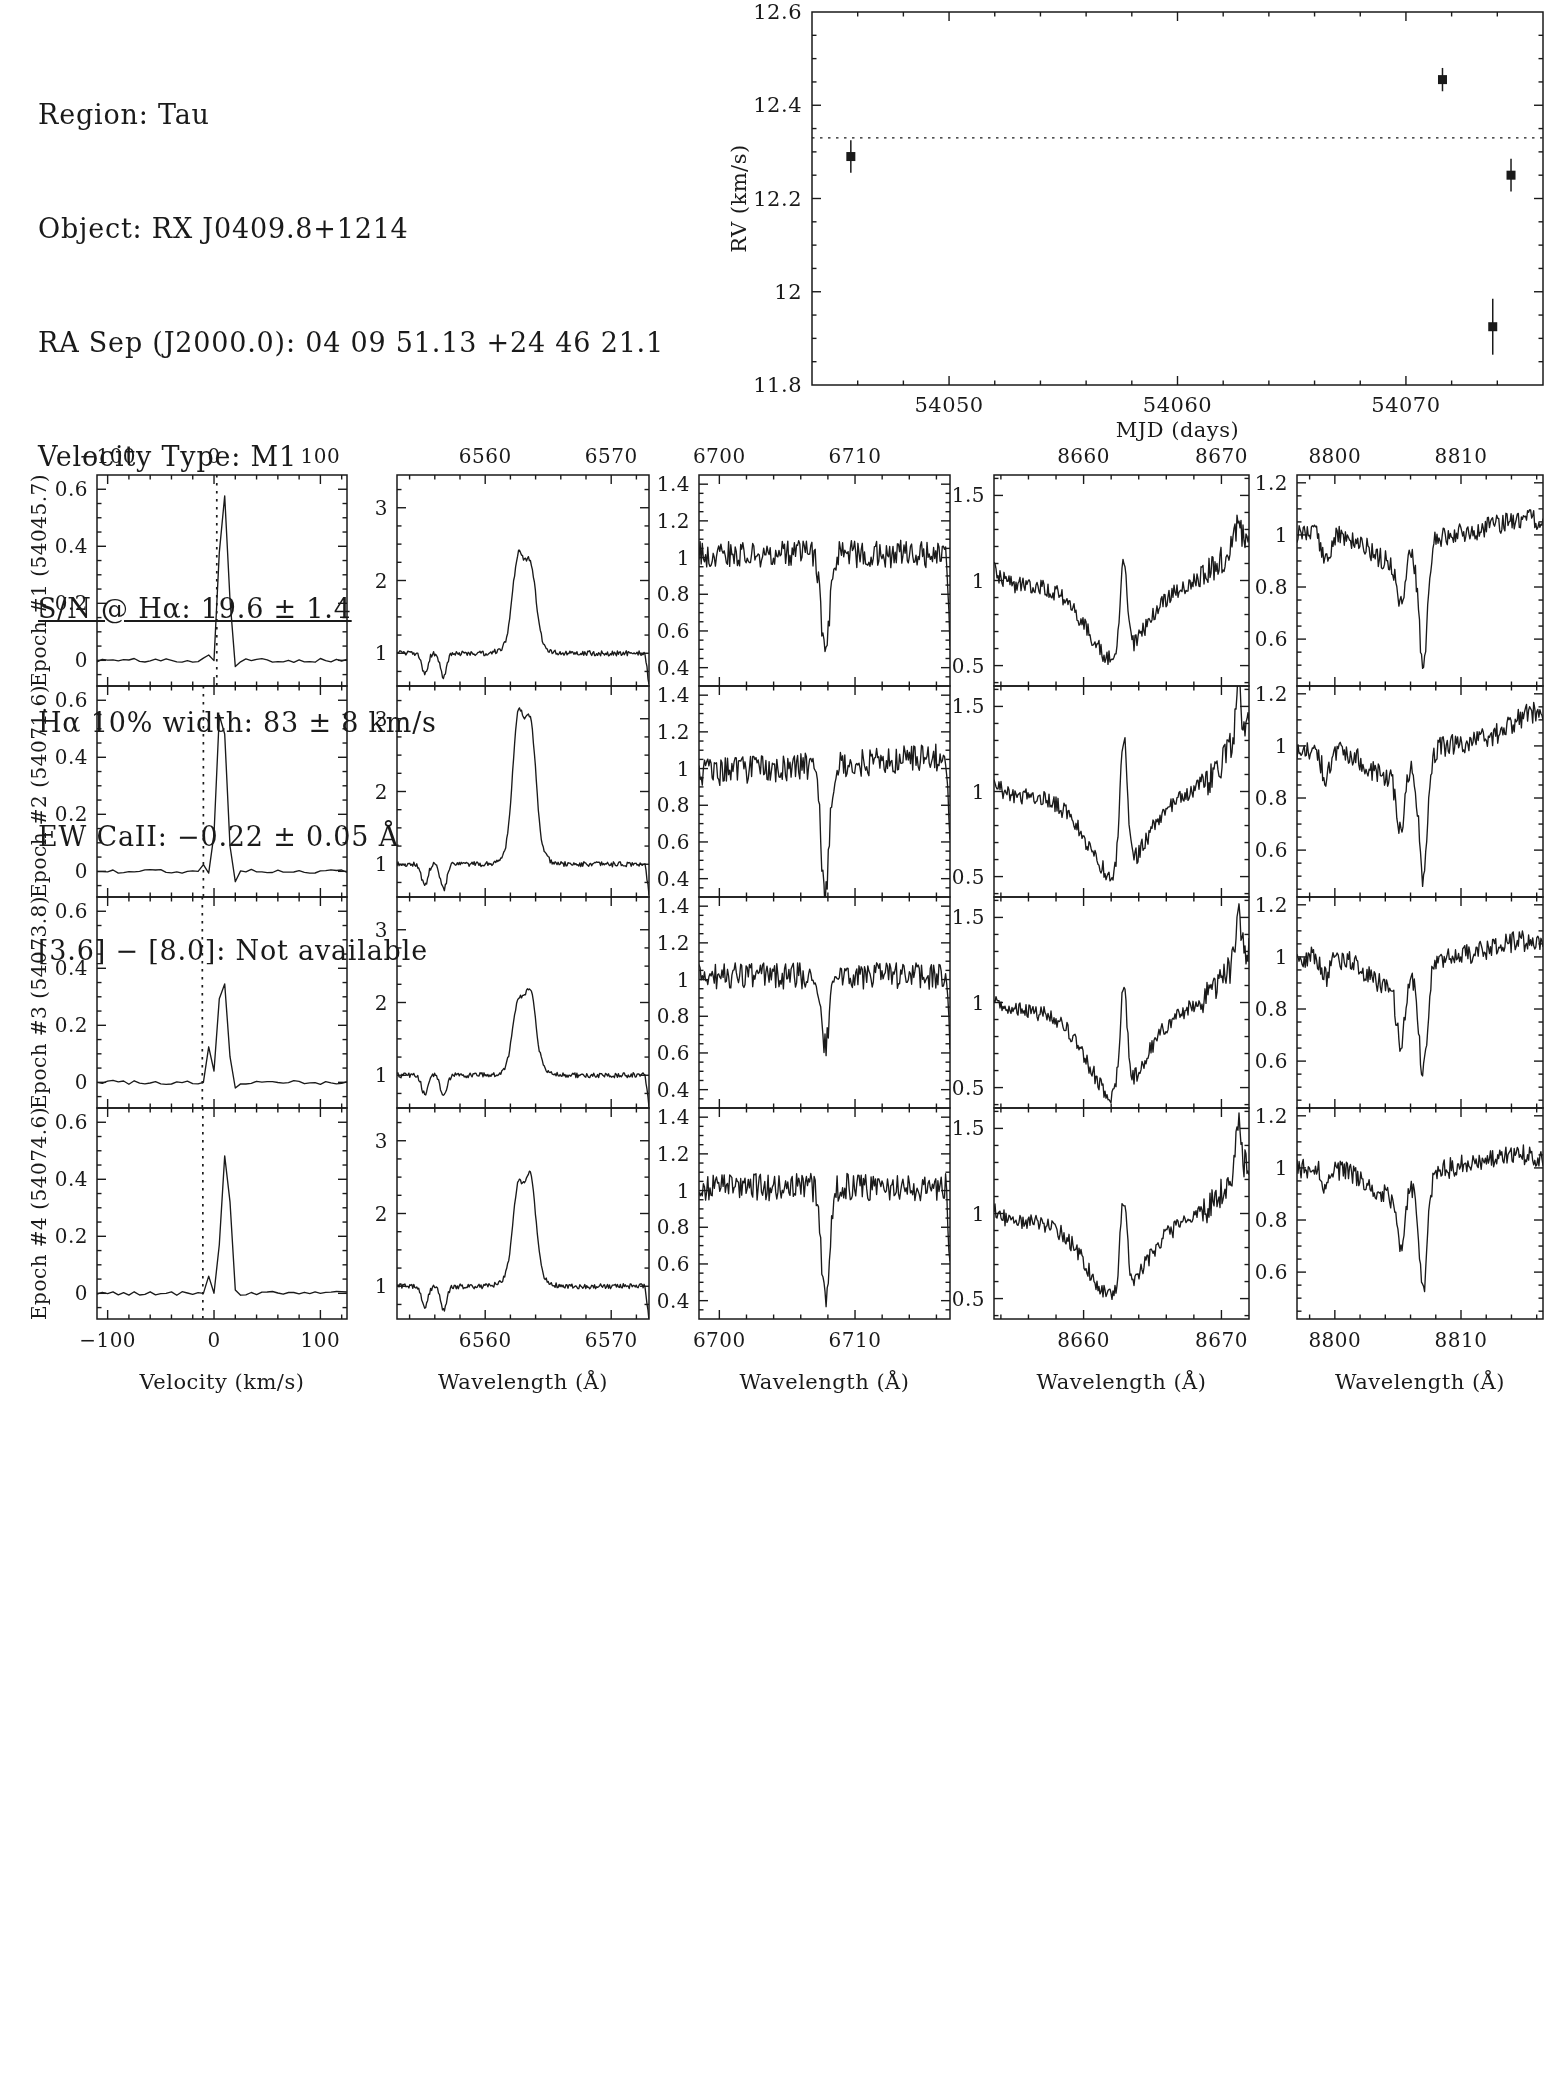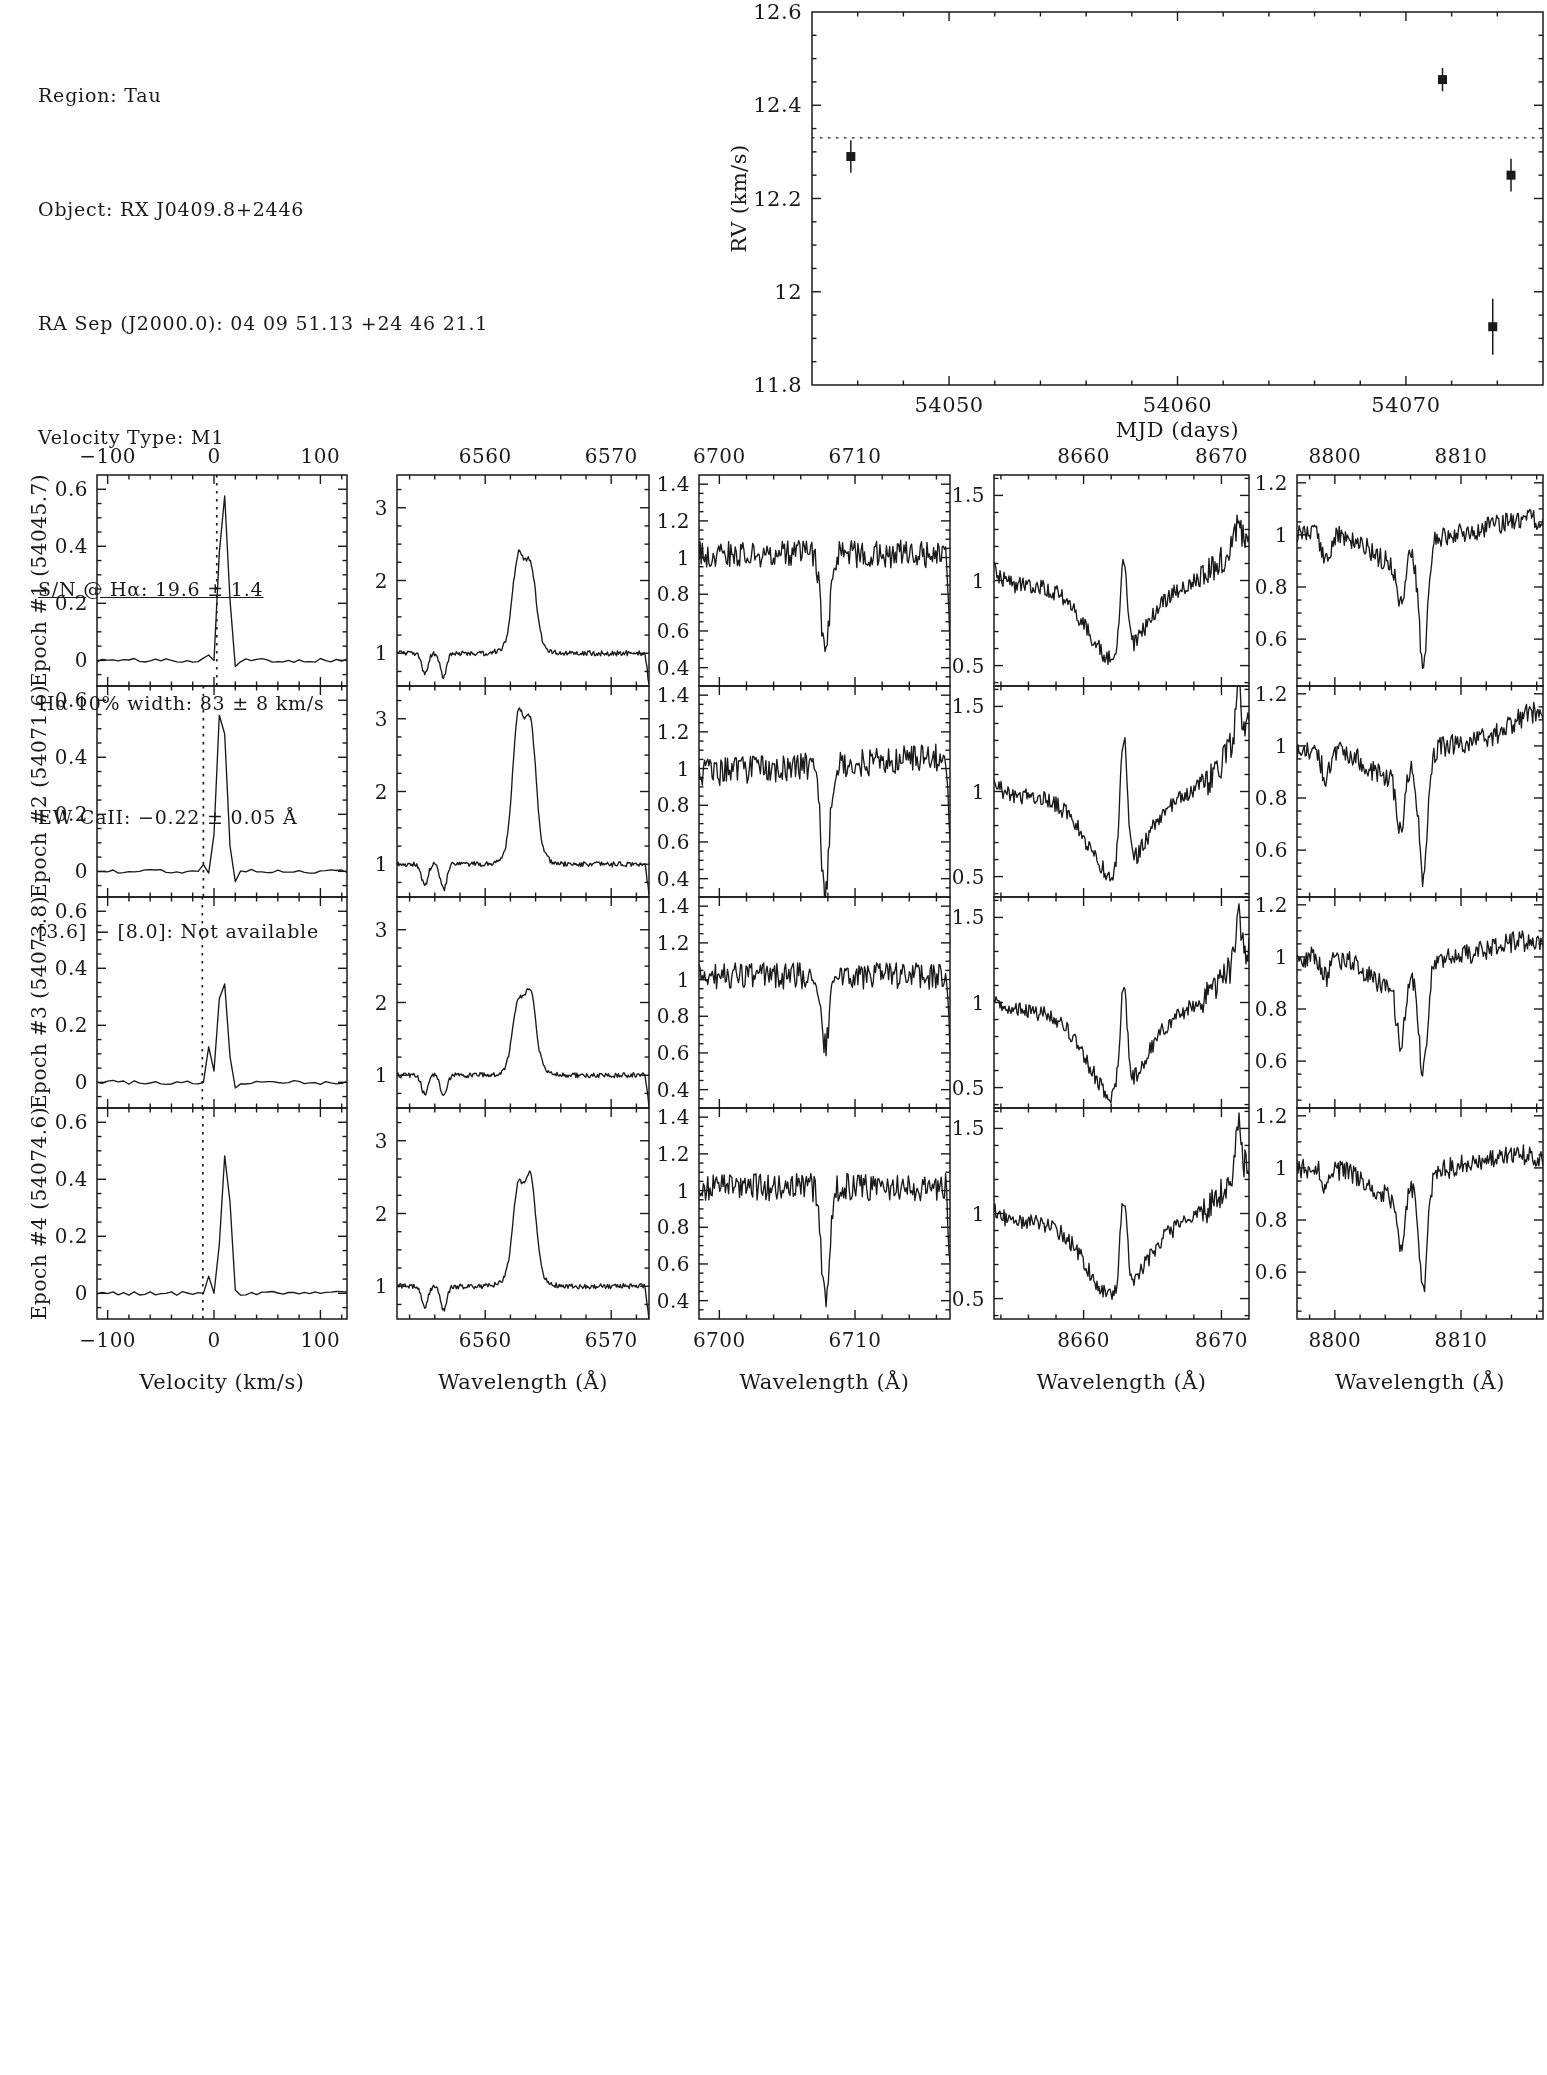--- a/index.html
+++ b/index.html
@@ -1,30 +1,30 @@
 <!DOCTYPE html>
 <html><head>
 <meta charset="utf-8">
 <style>
   html,body{margin:0;padding:0;background:#ffffff;}
   body{width:1547px;height:2075px;position:relative;overflow:hidden;
        font-family:"DejaVu Serif",serif;color:#1a1a1a;}
-  .info-block{position:absolute;left:38px;top:0;font-size:19px;line-height:38px;
+  .info-block{position:absolute;left:38px;top:20px;font-size:27px;line-height:38px;
               letter-spacing:0.8px;white-space:pre;}
   .info-line{height:38px;}
   .info-line.gap{margin-top:38px;text-decoration:underline;}
   #fig{position:absolute;left:0;top:0;}
   #fig text{font-family:"DejaVu Serif",serif;fill:#1a1a1a;letter-spacing:0.5px;}
 </style>
 </head>
 <body>
 
 <div class="info-block">
   <div class="info-line">Region: Tau</div>
-  <div class="info-line">Object: RX J0409.8+2446</div>
+  <div class="info-line">Object: RX J0409.8+1214</div>
   <div class="info-line">RA Sep (J2000.0): 04 09 51.13 +24 46 21.1</div>
   <div class="info-line">Velocity Type: M1</div>
   <div class="info-line gap">S/N @ Hα: 19.6 ± 1.4</div>
   <div class="info-line">Hα 10% width: 83 ± 8 km/s</div>
   <div class="info-line">EW CaII: −0.22 ± 0.05 Å</div>
   <div class="info-line">[3.6] − [8.0]: Not available</div>
 </div>
 
 <svg id="fig" width="1547" height="1460">
     <defs>

